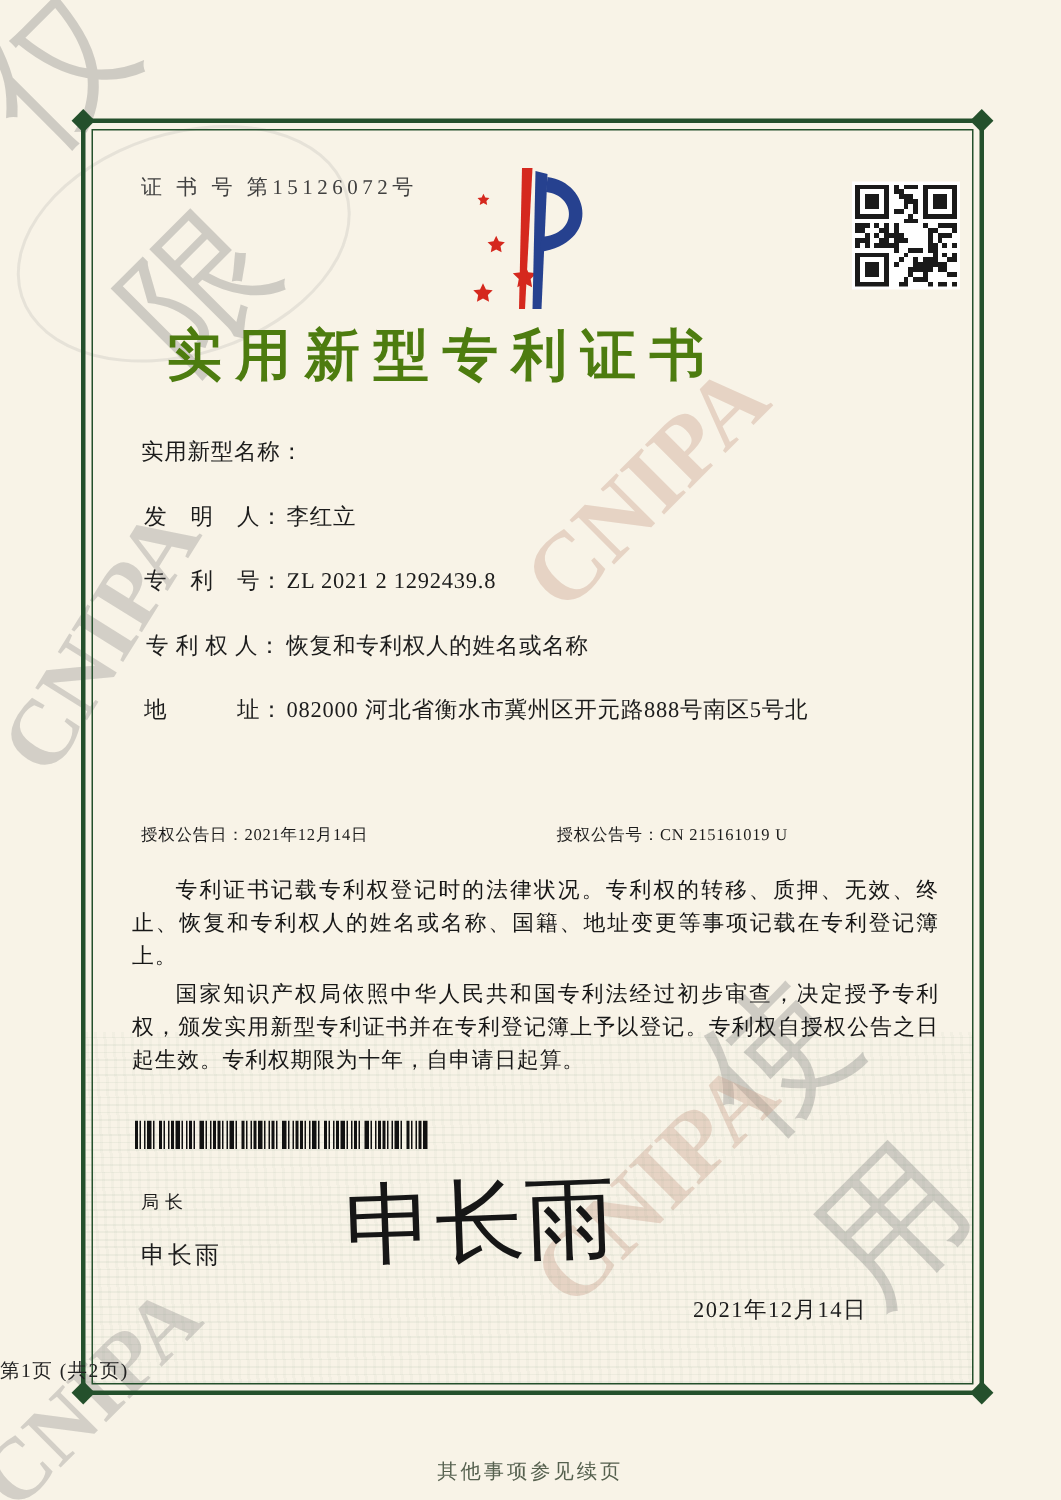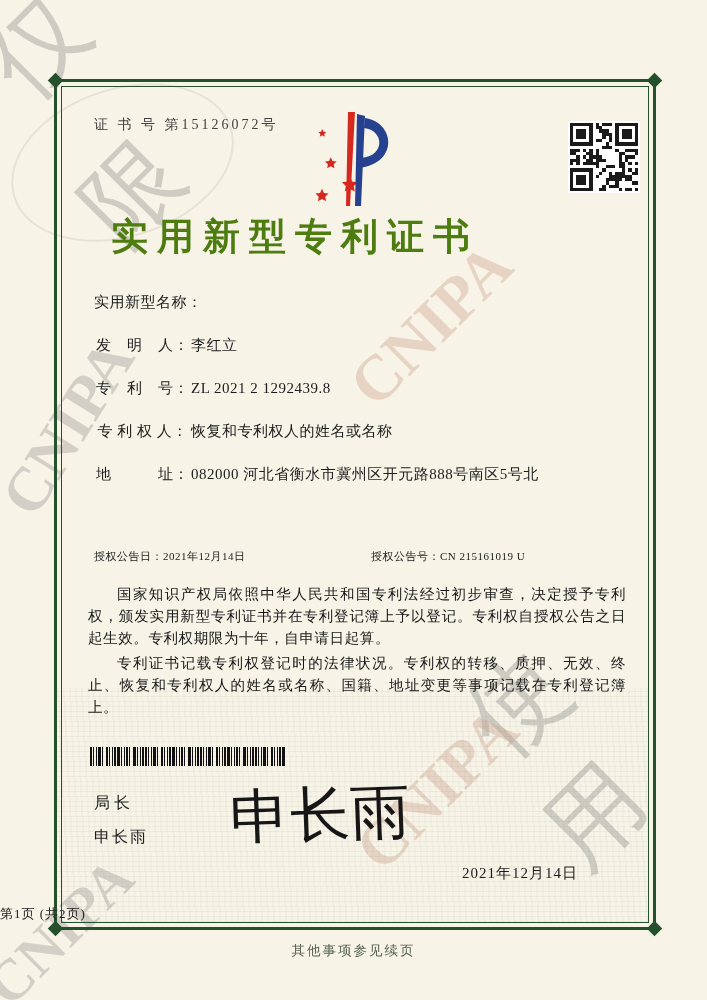--- a/index.html
+++ b/index.html
@@ -38,27 +38,27 @@
   .fields{position:absolute;left:94px;top:292px;width:530px;font-size:15px;letter-spacing:0.5px;}
   .frow{display:flex;margin-bottom:22px;line-height:21px;}
   .flabel{min-width:97px;display:inline-block;text-align:center;}
   .fvalue{display:inline-block;}
   .grant-row{position:absolute;left:94px;top:549px;width:530px;font-size:11px;letter-spacing:0.5px;}
   .grant-no{position:absolute;left:277px;top:0;}
   .body-text{position:absolute;left:88px;top:583px;width:538px;font-size:14.5px;
     line-height:22px;text-align:justify;letter-spacing:0.6px;color:#171717;}
   .body-text p{margin:0 0 3px 0;text-indent:2em;}
   .barcode{position:absolute;left:90px;top:747px;width:198px;height:19px;}
-  .sign-title{position:absolute;left:94px;top:793px;font-size:16px;letter-spacing:4px;}
+  .sign-title{position:absolute;left:94px;top:793px;font-size:12px;letter-spacing:4px;}
   .sign-name{position:absolute;left:94px;top:827px;font-size:16px;letter-spacing:2px;}
   .signature{position:absolute;left:185px;top:775px;width:270px;text-align:center;
     font-size:60px;color:#161616;transform:rotate(-2deg);font-family:"Liberation Serif",serif;}
   .issue-date{position:absolute;left:420px;top:864px;width:200px;text-align:center;font-size:15px;letter-spacing:1px;}
   .page-footer{position:absolute;left:0;top:905px;width:707px;font-size:13px;letter-spacing:1px;color:#222;}
-  .note{position:absolute;left:0;top:942px;width:707px;text-align:center;font-size:13.5px;
+  .note{position:absolute;left:0;top:972px;width:707px;text-align:center;font-size:13.5px;
     letter-spacing:2px;color:#55604e;}
 </style>
 </head>
 <body>
 
 <div class="page">
 
   <div class="wm wm-char" style="left:-8px;top:-18px;">仅</div>
   <div class="wm wm-char" style="left:86px;top:128px;">限</div>
   <div class="wm wm-char" style="left:470px;top:640px;">使</div>
@@ -255,22 +255,22 @@
     </div>
 
     <div class="grant-row">
       <span>授权公告日：</span><span>2021年12月14日</span>
       <span class="grant-no">
         <span>授权公告号：</span><span>CN 215161019 U</span>
       </span>
     </div>
 
     <div class="body-text">
+      <p>专利证书记载专利权登记时的法律状况。专利权的转移、质押、无效、终止、恢复和专利权人的姓名或名称、国籍、地址变更等事项记载在专利登记簿上。</p>
       <p>国家知识产权局依照中华人民共和国专利法经过初步审查，决定授予专利权，颁发实用新型专利证书并在专利登记簿上予以登记。专利权自授权公告之日起生效。专利权期限为十年，自申请日起算。</p>
-      <p>专利证书记载专利权登记时的法律状况。专利权的转移、质押、无效、终止、恢复和专利权人的姓名或名称、国籍、地址变更等事项记载在专利登记簿上。</p>
     </div>
 
     <div class="barcode">
       <svg id="barcode-svg" width="198" height="19">
           <rect x="0" y="0" width="2" height="19" fill="#111"></rect>
           <rect x="3" y="0" width="1" height="19" fill="#111"></rect>
           <rect x="6" y="0" width="1" height="19" fill="#111"></rect>
           <rect x="8" y="0" width="3" height="19" fill="#111"></rect>
           <rect x="12" y="0" width="1" height="19" fill="#111"></rect>
           <rect x="16" y="0" width="2" height="19" fill="#111"></rect>

